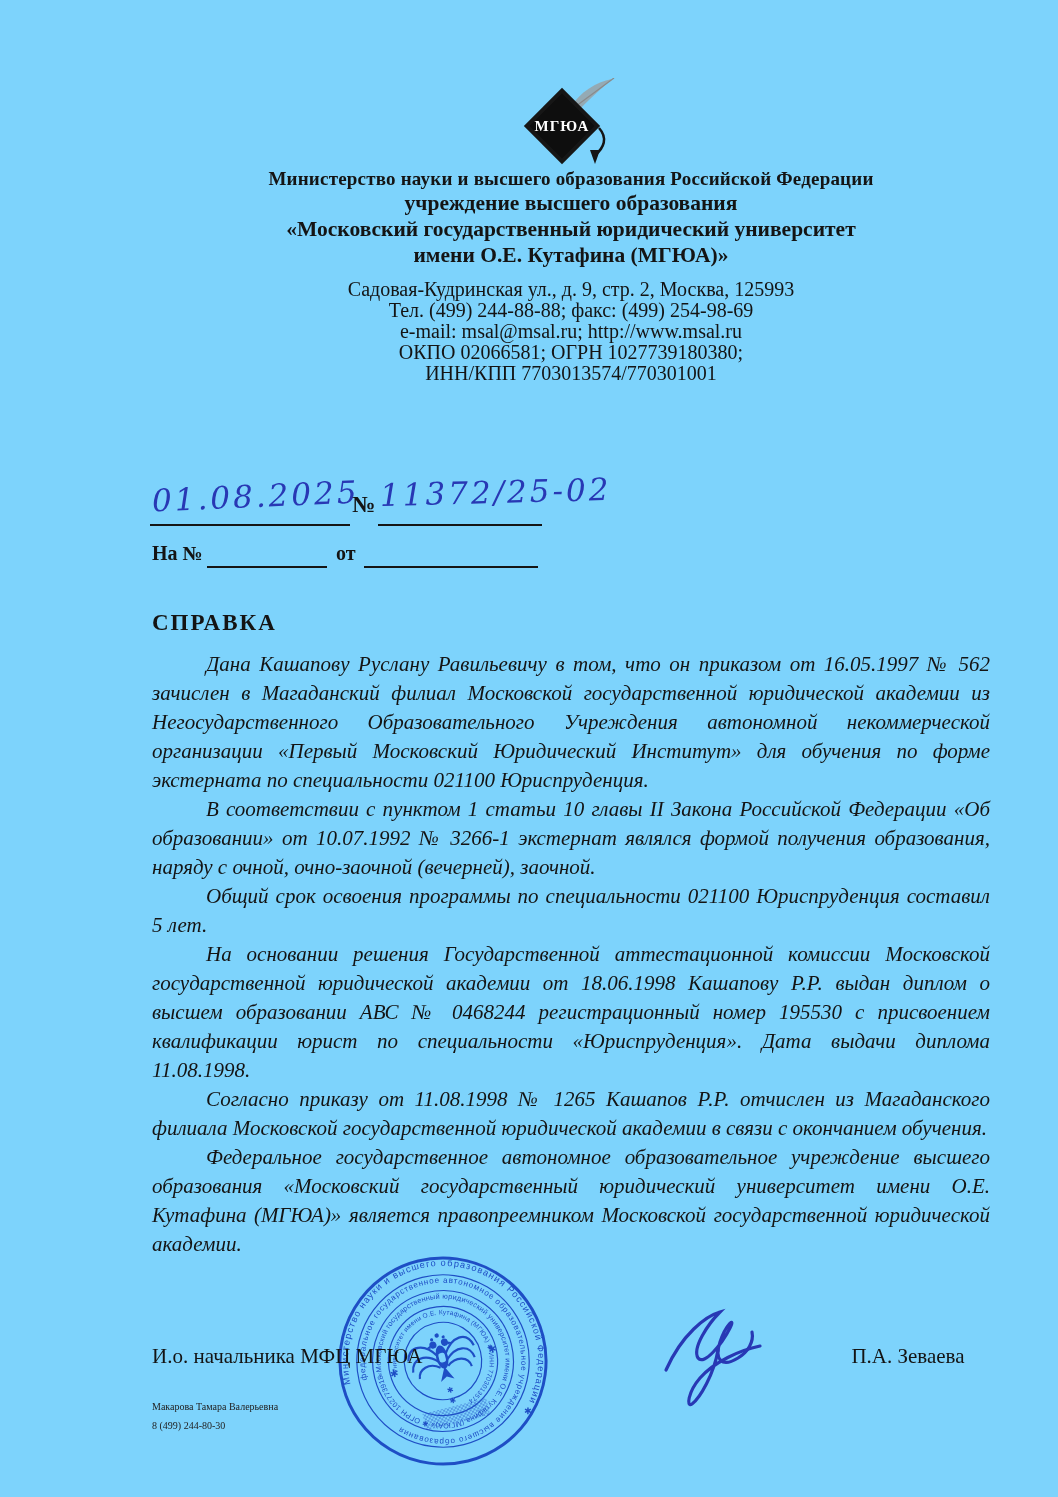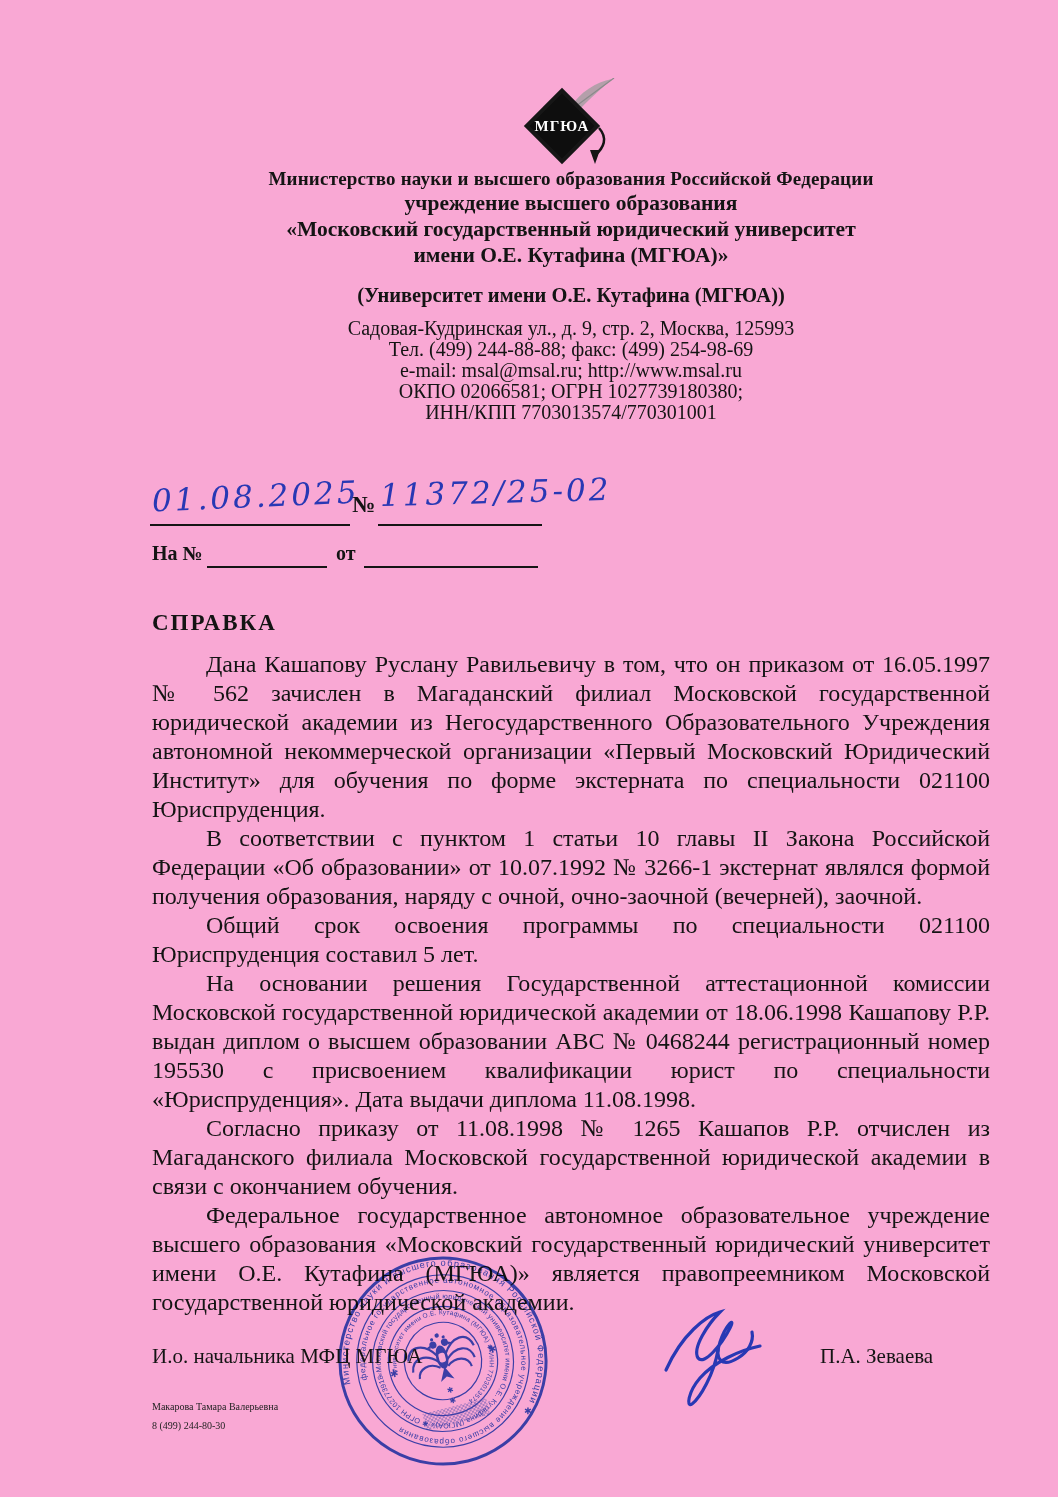--- a/index.html
+++ b/index.html
@@ -1,19 +1,19 @@
 <!DOCTYPE html>
 <html lang="ru"><head>
 <meta charset="utf-8">
 <style>
   html,body{margin:0;padding:0;background:#e8e8e8;}
   .page{
     position:relative;
     width:1058px;height:1497px;
-    background:#f9a8d4;
+    background:#7dd3fc;
     font-family:"Liberation Serif", serif;
     color:#141414;
     overflow:hidden;
     margin:0 auto;
   }
   .abs{position:absolute;}
   
   .letterhead{left:152px;top:168px;width:838px;text-align:center;}
   .ministry{font-weight:bold;font-size:19px;letter-spacing:.2px;margin-bottom:0;}
   .org{font-weight:bold;font-size:21.5px;line-height:26px;}
@@ -32,26 +32,26 @@
   .hand-num{left:380px;top:474px;transform:rotate(-1.5deg);}
   .rule{background:#151515;height:2px;}
   .num-sign{left:352px;top:492px;font-weight:bold;font-size:23px;}
   .reply-label{font-weight:bold;font-size:20px;}
   
   .doc-title{left:152px;top:610px;width:838px;text-align:left;
     font-weight:bold;font-size:23px;letter-spacing:2px;}
   .body-text{left:152px;top:650px;width:838px;}
   .body-text p{
     margin:0;padding:0;
-    font-size:24px;line-height:29px;
-    text-align:justify;text-indent:54px;
+    font-size:21px;line-height:29px;
+    text-align:justify;text-indent:54px;font-style:italic;
   }
   
   .sig-position{left:152px;top:1344px;font-size:21px;}
-  .sig-name{left:820px;top:1344px;width:176px;text-align:left;font-size:21px;}
+  .sig-name{left:820px;top:1344px;width:176px;text-align:center;font-size:21px;}
   .sig-scribble{left:648px;top:1300px;}
   .footer{left:152px;top:1397px;font-size:10px;line-height:19px;color:#222;}
   
   .stamp{left:334px;top:1252px;opacity:.93;mix-blend-mode:multiply;}
   .stamp text{font-family:"Liberation Sans", sans-serif;}
   
   .emblem{left:498px;top:78px;}
 </style>
 </head>
 <body>
@@ -75,21 +75,20 @@
       <path d="M92,72 L102,72 L97,86 Z" fill="#151515"></path>
     </g>
     <text x="64" y="53" text-anchor="middle" fill="#ffffff" font-family="Liberation Serif, serif" font-weight="bold" font-size="15" letter-spacing="1">МГЮА</text>
   </svg>
 
   <div class="abs letterhead">
     <div class="ministry">Министерство науки и высшего образования Российской Федерации</div>
     <div class="org">учреждение высшего образования</div>
     <div class="org">«Московский государственный юридический университет</div>
     <div class="org">имени О.Е. Кутафина (МГЮА)»</div>
-    <div class="org-short">(Университет имени О.Е. Кутафина (МГЮА))</div>
     <div class="addr">
       <div>Садовая-Кудринская ул., д. 9, стр. 2, Москва, 125993</div>
       <div>Тел. (499) 244-88-88; факс: (499) 254-98-69</div>
       <div>e-mail: msal@msal.ru; http://www.msal.ru</div>
       <div>ОКПО 02066581; ОГРН 1027739180380;</div>
       <div>ИНН/КПП 7703013574/770301001</div>
     </div>
   </div>
 
   <div class="abs ink hand-date">01.08.2025</div>

